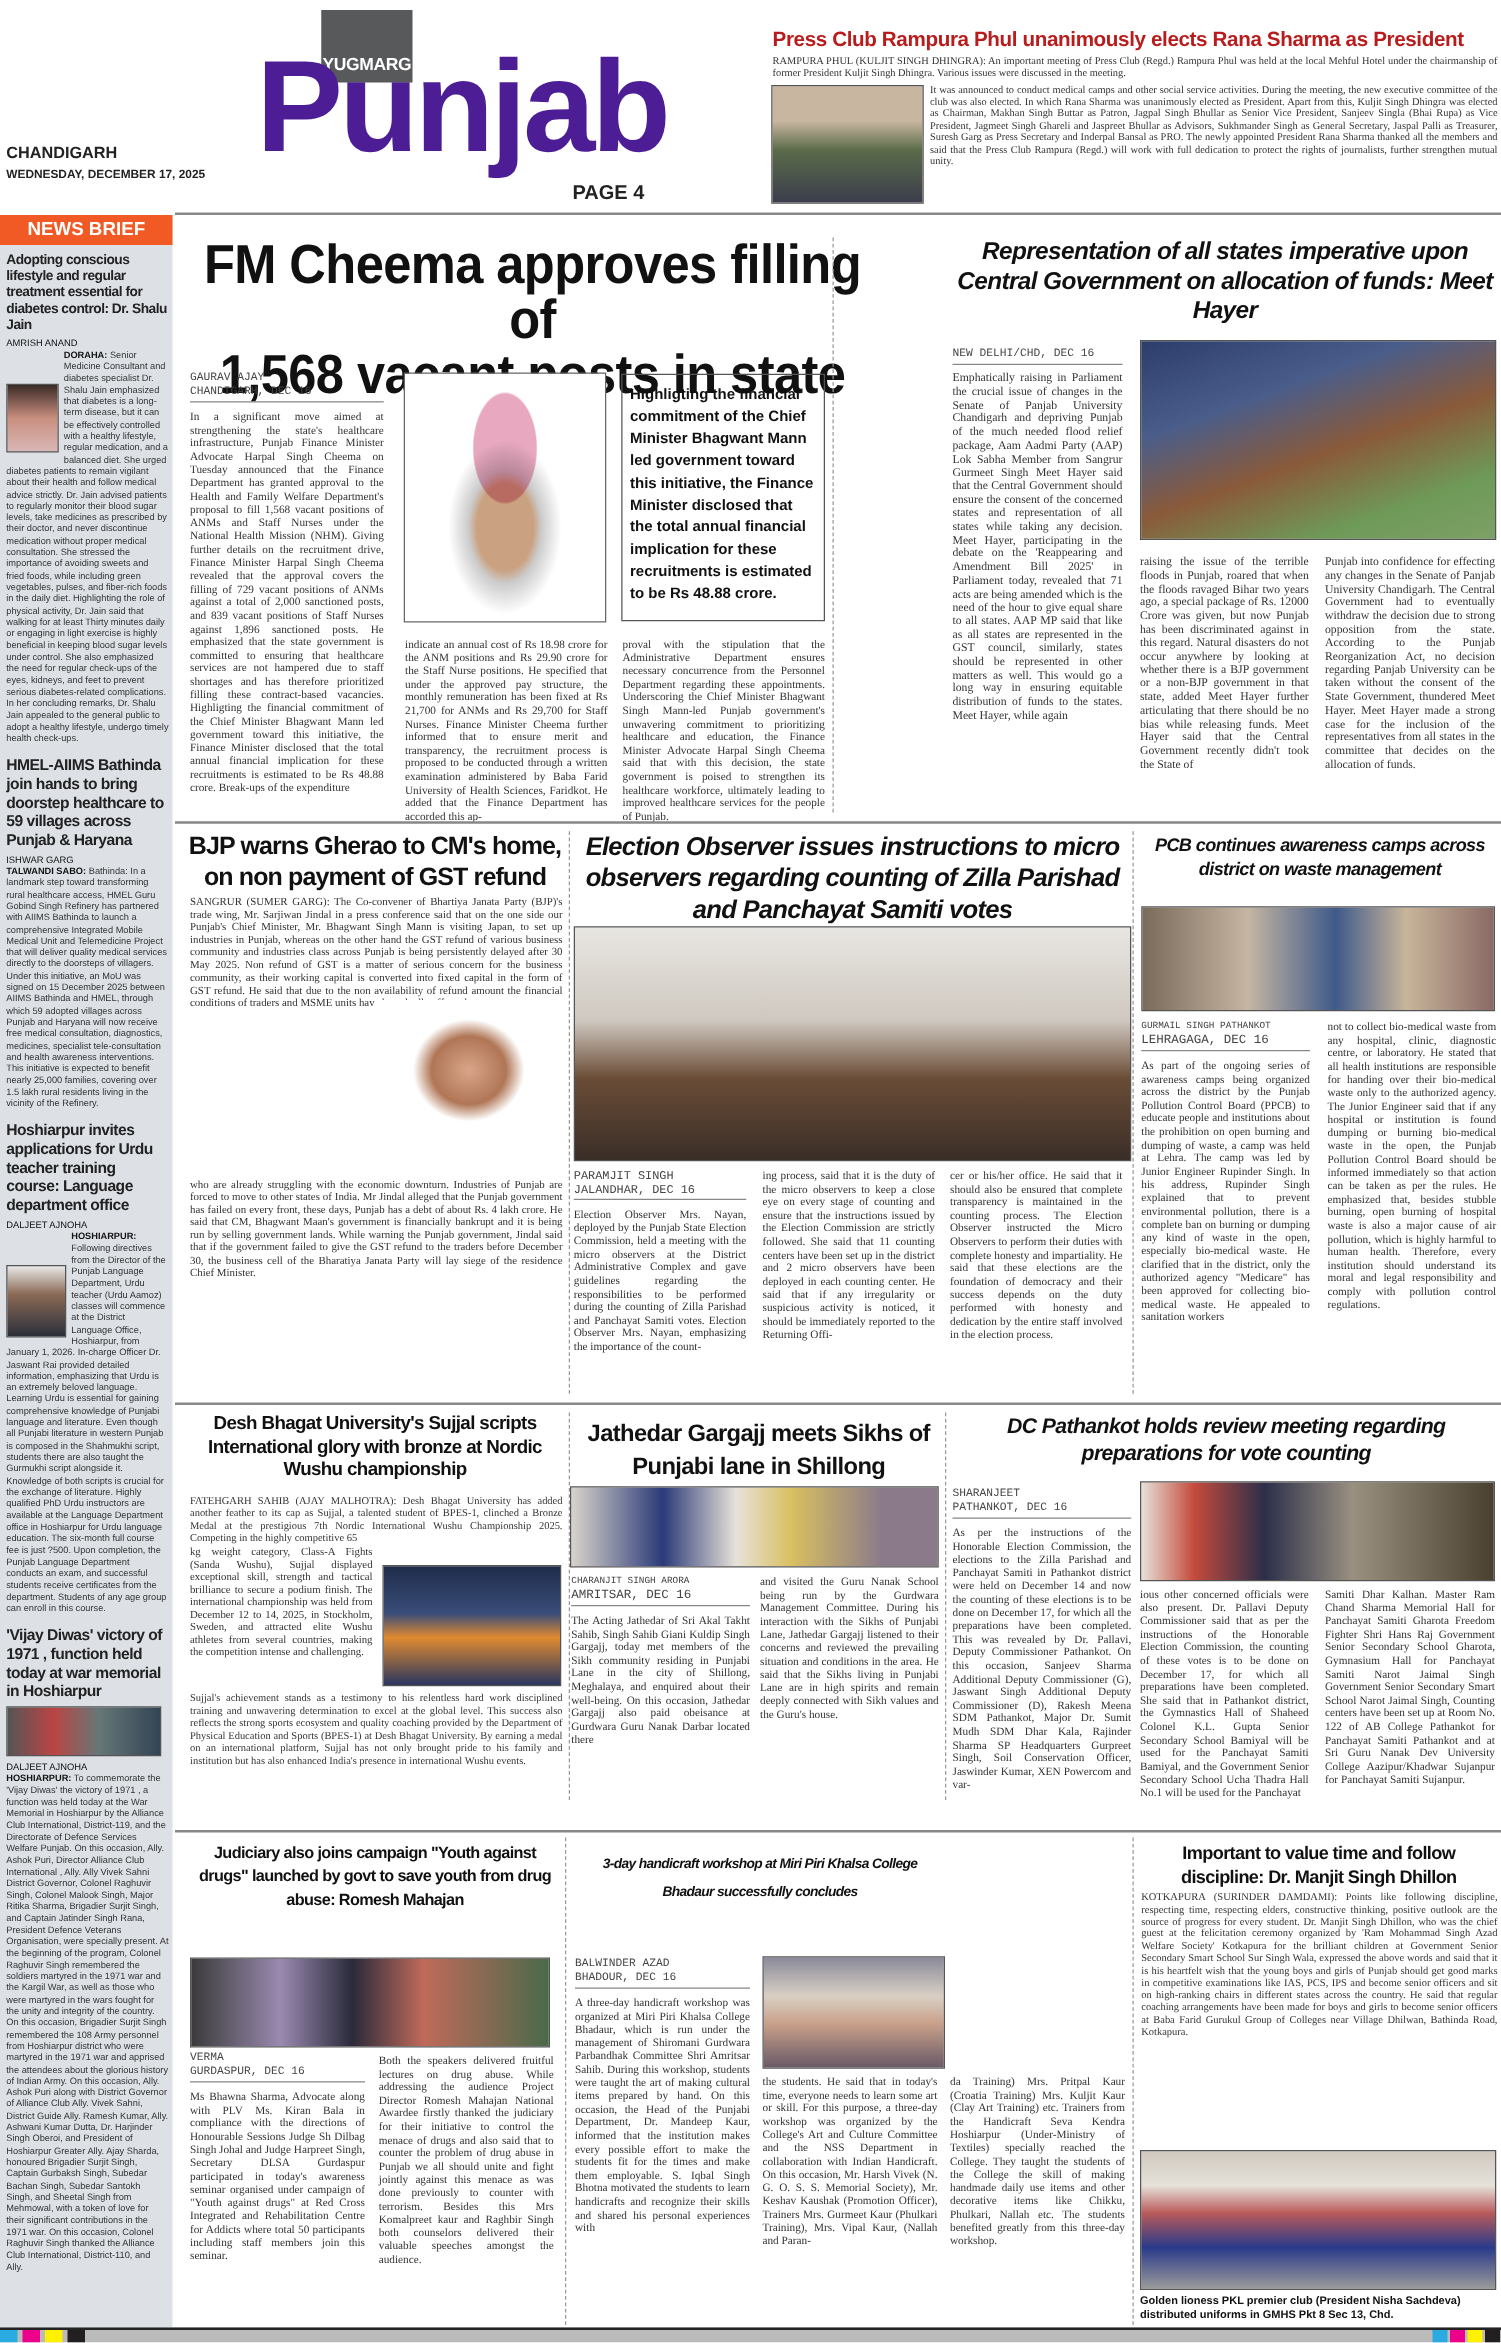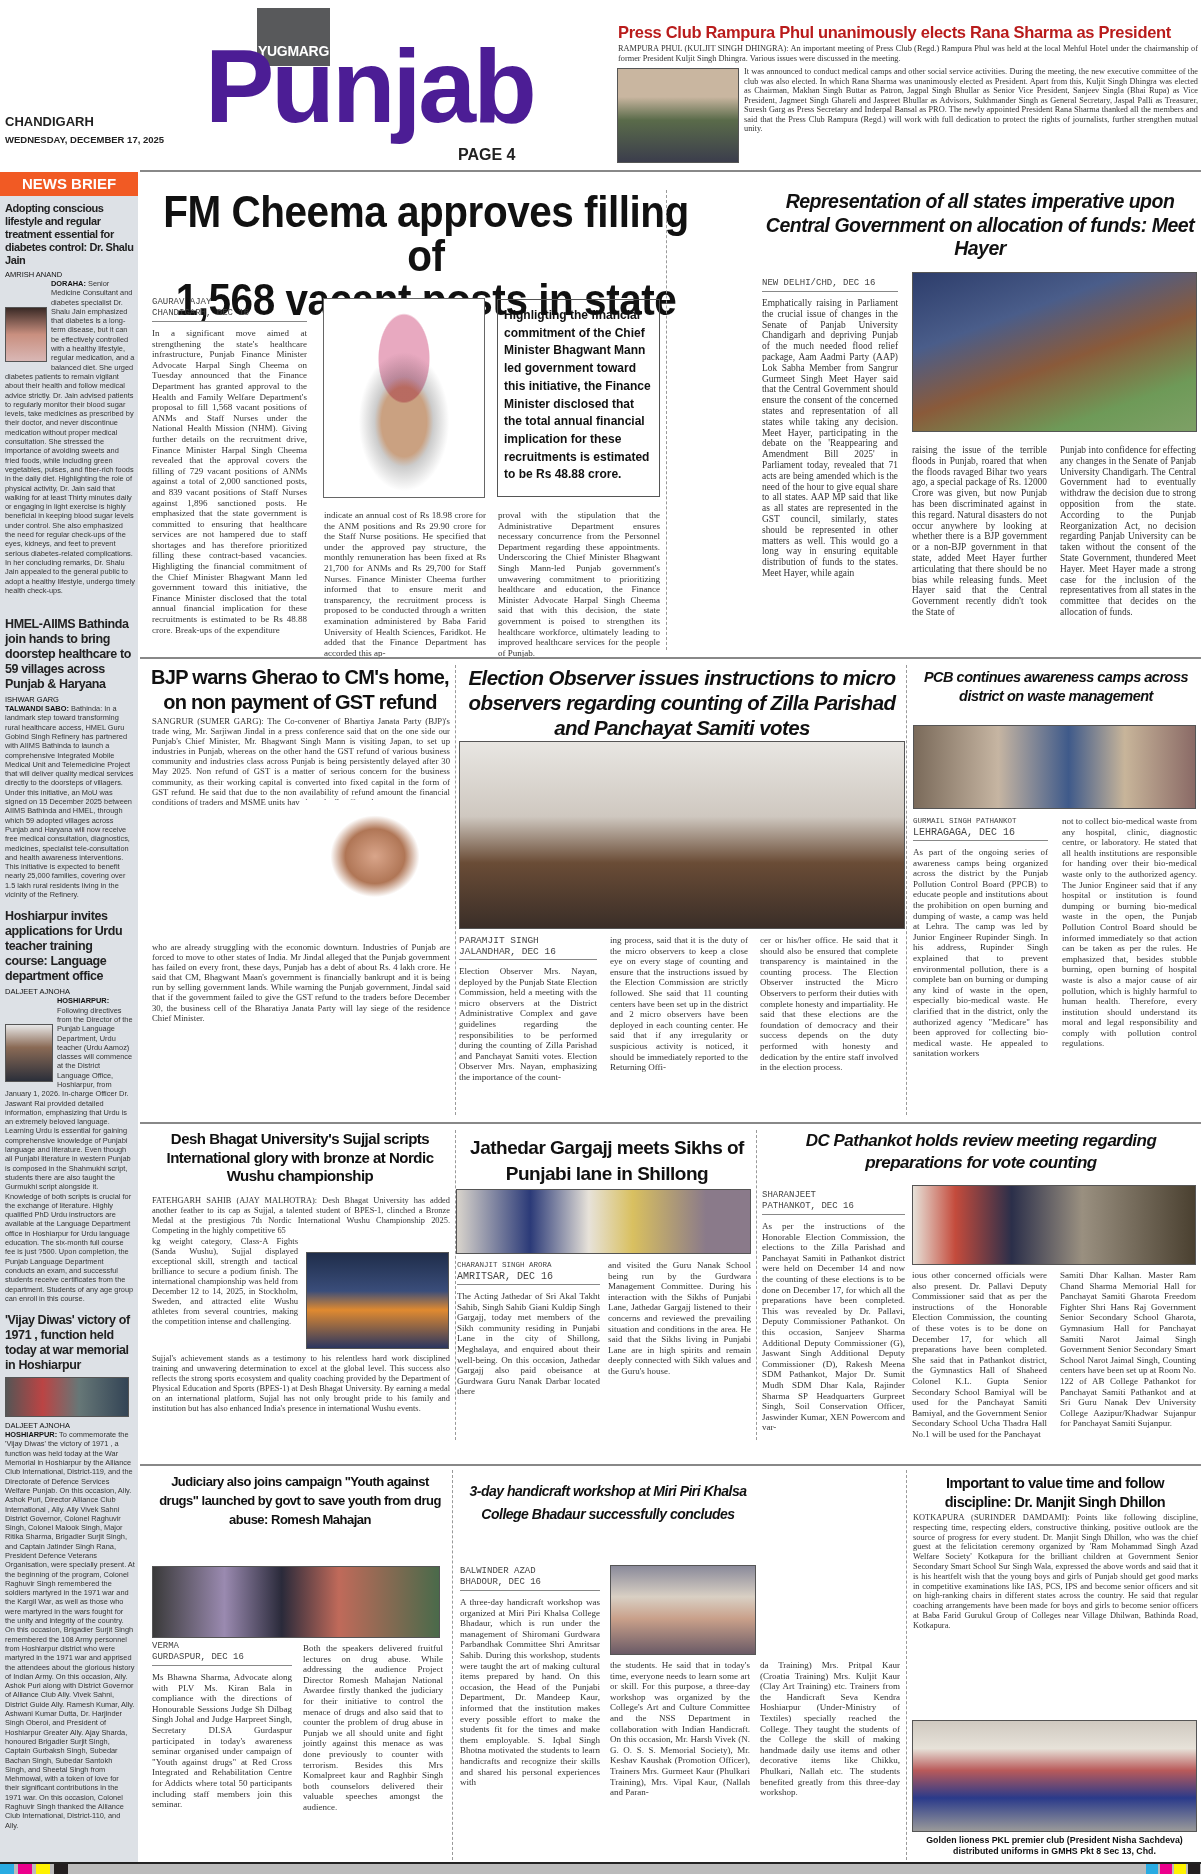--- a/index.html
+++ b/index.html
@@ -40,21 +40,21 @@
 <div class="abs" style="left:5px;top:196px;width:130px">
   <div>
     <div class="sb-head" style="font-size:11px;line-height:13px">Adopting conscious lifestyle and regular treatment essential for diabetes control: Dr. Shalu Jain</div>
     <div class="sb-by">AMRISH ANAND</div>
     <div class="sb-txt">
       <div class="photo" style="float:left;width:42px;height:55px;margin:28px 4px 2px 0;background:linear-gradient(180deg,#3a2a26,#c98f7f 50%,#d9b7b5)"></div>
       <b>DORAHA:</b>
       <span>Senior Medicine Consultant and diabetes specialist Dr. Shalu Jain emphasized that diabetes is a long-term disease, but it can be effectively controlled with a healthy lifestyle, regular medication, and a balanced diet. She urged diabetes patients to remain vigilant about their health and follow medical advice strictly. Dr. Jain advised patients to regularly monitor their blood sugar levels, take medicines as prescribed by their doctor, and never discontinue medication without proper medical consultation. She stressed the importance of avoiding sweets and fried foods, while including green vegetables, pulses, and fiber-rich foods in the daily diet. Highlighting the role of physical activity, Dr. Jain said that walking for at least Thirty minutes daily or engaging in light exercise is highly beneficial in keeping blood sugar levels under control. She also emphasized the need for regular check-ups of the eyes, kidneys, and feet to prevent serious diabetes-related complications. In her concluding remarks, Dr. Shalu Jain appealed to the general public to adopt a healthy lifestyle, undergo timely health check-ups.</span>
     </div>
   </div>
-  <div style="margin-top:22px">
+  <div style="margin-top:10px">
     <div class="sb-head">HMEL-AIIMS Bathinda join hands to bring doorstep healthcare to 59 villages across Punjab &amp; Haryana</div>
     <div class="sb-by">ISHWAR GARG</div>
     <div class="sb-txt">
       <b>TALWANDI SABO:</b>
       <span>Bathinda: In a landmark step toward transforming rural healthcare access, HMEL Guru Gobind Singh Refinery has partnered with AIIMS Bathinda to launch a comprehensive Integrated Mobile Medical Unit and Telemedicine Project that will deliver quality medical services directly to the doorsteps of villagers. Under this initiative, an MoU was signed on 15 December 2025 between AIIMS Bathinda and HMEL, through which 59 adopted villages across Punjab and Haryana will now receive free medical consultation, diagnostics, medicines, specialist tele-consultation and health awareness interventions. This initiative is expected to benefit nearly 25,000 families, covering over 1.5 lakh rural residents living in the vicinity of the Refinery.</span>
     </div>
   </div>
   <div style="margin-top:10px">
     <div class="sb-head">Hoshiarpur invites applications for Urdu teacher training course: Language department office</div>
     <div class="sb-by">DALJEET AJNOHA</div>
@@ -173,37 +173,37 @@
 <div class="abs" style="left:152px;top:1641px;width:140px">
   <div class="byline">
       <div>VERMA</div>
       <div>GURDASPUR, DEC 16</div>
     </div>
   <div class="body">Ms Bhawna Sharma, Advocate along with PLV Ms. Kiran Bala in compliance with the directions of Honourable Sessions Judge Sh Dilbag Singh Johal and Judge Harpreet Singh, Secretary DLSA Gurdaspur participated in today's awareness seminar organised under campaign of "Youth against drugs" at Red Cross Integrated and Rehabilitation Centre for Addicts where total 50 participants including staff members join this seminar.</div>
 </div>
 <div class="abs body" style="left:303px;top:1643px;width:140px">Both the speakers delivered fruitful lectures on drug abuse. While addressing the audience Project Director Romesh Mahajan National Awardee firstly thanked the judiciary for their initiative to control the menace of drugs and also said that to counter the problem of drug abuse in Punjab we all should unite and fight jointly against this menace as was done previously to counter with terrorism. Besides this Mrs Komalpreet kaur and Raghbir Singh both counselors delivered their valuable speeches amongst the audience.</div>
 <div class="vr" style="left:452px;top:1470px;height:390px"></div>
 
-<div class="abs h1 hi" style="left:462px;top:1480px;width:290px;width:292px;font-size:14px;line-height:23px;letter-spacing:-0.5px">3-day handicraft workshop at Miri Piri Khalsa College Bhadaur successfully concludes</div>
+<div class="abs h1 hi" style="left:462px;top:1480px;width:290px;width:292px;font-size:11px;line-height:23px;letter-spacing:-0.5px">3-day handicraft workshop at Miri Piri Khalsa College Bhadaur successfully concludes</div>
 <div class="abs" style="left:460px;top:1566px;width:140px">
   <div class="byline">
       <div>BALWINDER AZAD</div>
       <div>BHADOUR, DEC 16</div>
     </div>
   <div class="body">A three-day handicraft workshop was organized at Miri Piri Khalsa College Bhadaur, which is run under the management of Shiromani Gurdwara Parbandhak Committee Shri Amritsar Sahib. During this workshop, students were taught the art of making cultural items prepared by hand. On this occasion, the Head of the Punjabi Department, Dr. Mandeep Kaur, informed that the institution makes every possible effort to make the students fit for the times and make them employable. S. Iqbal Singh Bhotna motivated the students to learn handicrafts and recognize their skills and shared his personal experiences with</div>
 </div>
 <div class="abs photo" style="left:610px;top:1565px;width:146px;height:90px;background:linear-gradient(180deg,#8a8a9a,#d9d0c4 35%,#c9a08a 60%,#6a5a66)"></div>
 <div class="abs body" style="left:610px;top:1660px;width:140px">the students. He said that in today's time, everyone needs to learn some art or skill. For this purpose, a three-day workshop was organized by the College's Art and Culture Committee and the NSS Department in collaboration with Indian Handicraft. On this occasion, Mr. Harsh Vivek (N. G. O. S. S. Memorial Society), Mr. Keshav Kaushak (Promotion Officer), Trainers Mrs. Gurmeet Kaur (Phulkari Training), Mrs. Vipal Kaur, (Nallah and Paran-</div>
 <div class="abs body" style="left:760px;top:1660px;width:140px">da Training) Mrs. Pritpal Kaur (Croatia Training) Mrs. Kuljit Kaur (Clay Art Training) etc. Trainers from the Handicraft Seva Kendra Hoshiarpur (Under-Ministry of Textiles) specially reached the College. They taught the students of the College the skill of making handmade daily use items and other decorative items like Chikku, Phulkari, Nallah etc. The students benefited greatly from this three-day workshop.</div>
 <div class="vr" style="left:906px;top:1470px;height:390px"></div>
 
 <div class="abs h1" style="left:912px;top:1474px;width:286px;font-size:14.5px;line-height:19px;letter-spacing:-0.5px">Important to value time and follow discipline: Dr. Manjit Singh Dhillon</div>
 <div class="abs body" style="left:913px;top:1513px;width:285px;font-size:8.4px;line-height:9.8px">KOTKAPURA (SURINDER DAMDAMI): Points like following discipline, respecting time, respecting elders, constructive thinking, positive outlook are the source of progress for every student. Dr. Manjit Singh Dhillon, who was the chief guest at the felicitation ceremony organized by 'Ram Mohammad Singh Azad Welfare Society' Kotkapura for the brilliant children at Government Senior Secondary Smart School Sur Singh Wala, expressed the above words and said that it is his heartfelt wish that the young boys and girls of Punjab should get good marks in competitive examinations like IAS, PCS, IPS and become senior officers and sit on high-ranking chairs in different states across the country. He said that regular coaching arrangements have been made for boys and girls to become senior officers at Baba Farid Gurukul Group of Colleges near Village Dhilwan, Bathinda Road, Kotkapura.</div>
 <div class="abs photo" style="left:912px;top:1720px;width:285px;height:112px;background:linear-gradient(180deg,#cfc9c0,#e7e2d9 25%,#b95a5a 45%,#2a3a8a 70%,#9a9a9a)"></div>
-<div class="abs sans" style="left:912px;top:1835px;width:285px;font-weight:bold;font-size:8.8px;line-height:10.5px;text-align:center;color:#111">Golden lioness PKL premier club (President Nisha Sachdeva) distributed uniforms in GMHS Pkt 8 Sec 13, Chd.</div>
+<div class="abs sans" style="left:912px;top:1835px;width:285px;font-weight:bold;font-size:8.8px;line-height:10.5px;color:#111">Golden lioness PKL premier club (President Nisha Sachdeva) distributed uniforms in GMHS Pkt 8 Sec 13, Chd.</div>
 
 <div class="abs" style="left:0;top:1862px;width:1201px;height:12px;background:#bbb;border-top:2px solid #222"></div>
 <div class="abs" style="left:0;top:1864px;display:flex">
   <div style="width:14px;height:10px;background:#29abe2"></div>
   <div style="width:14px;height:10px;background:#ec008c;margin-left:4px"></div>
   <div style="width:14px;height:10px;background:#fff200;margin-left:4px"></div>
   <div style="width:14px;height:10px;background:#231f20;margin-left:4px"></div>
 </div>
 <div class="abs" style="left:1146px;top:1864px;display:flex">
   <div style="width:12px;height:10px;background:#29abe2"></div>

